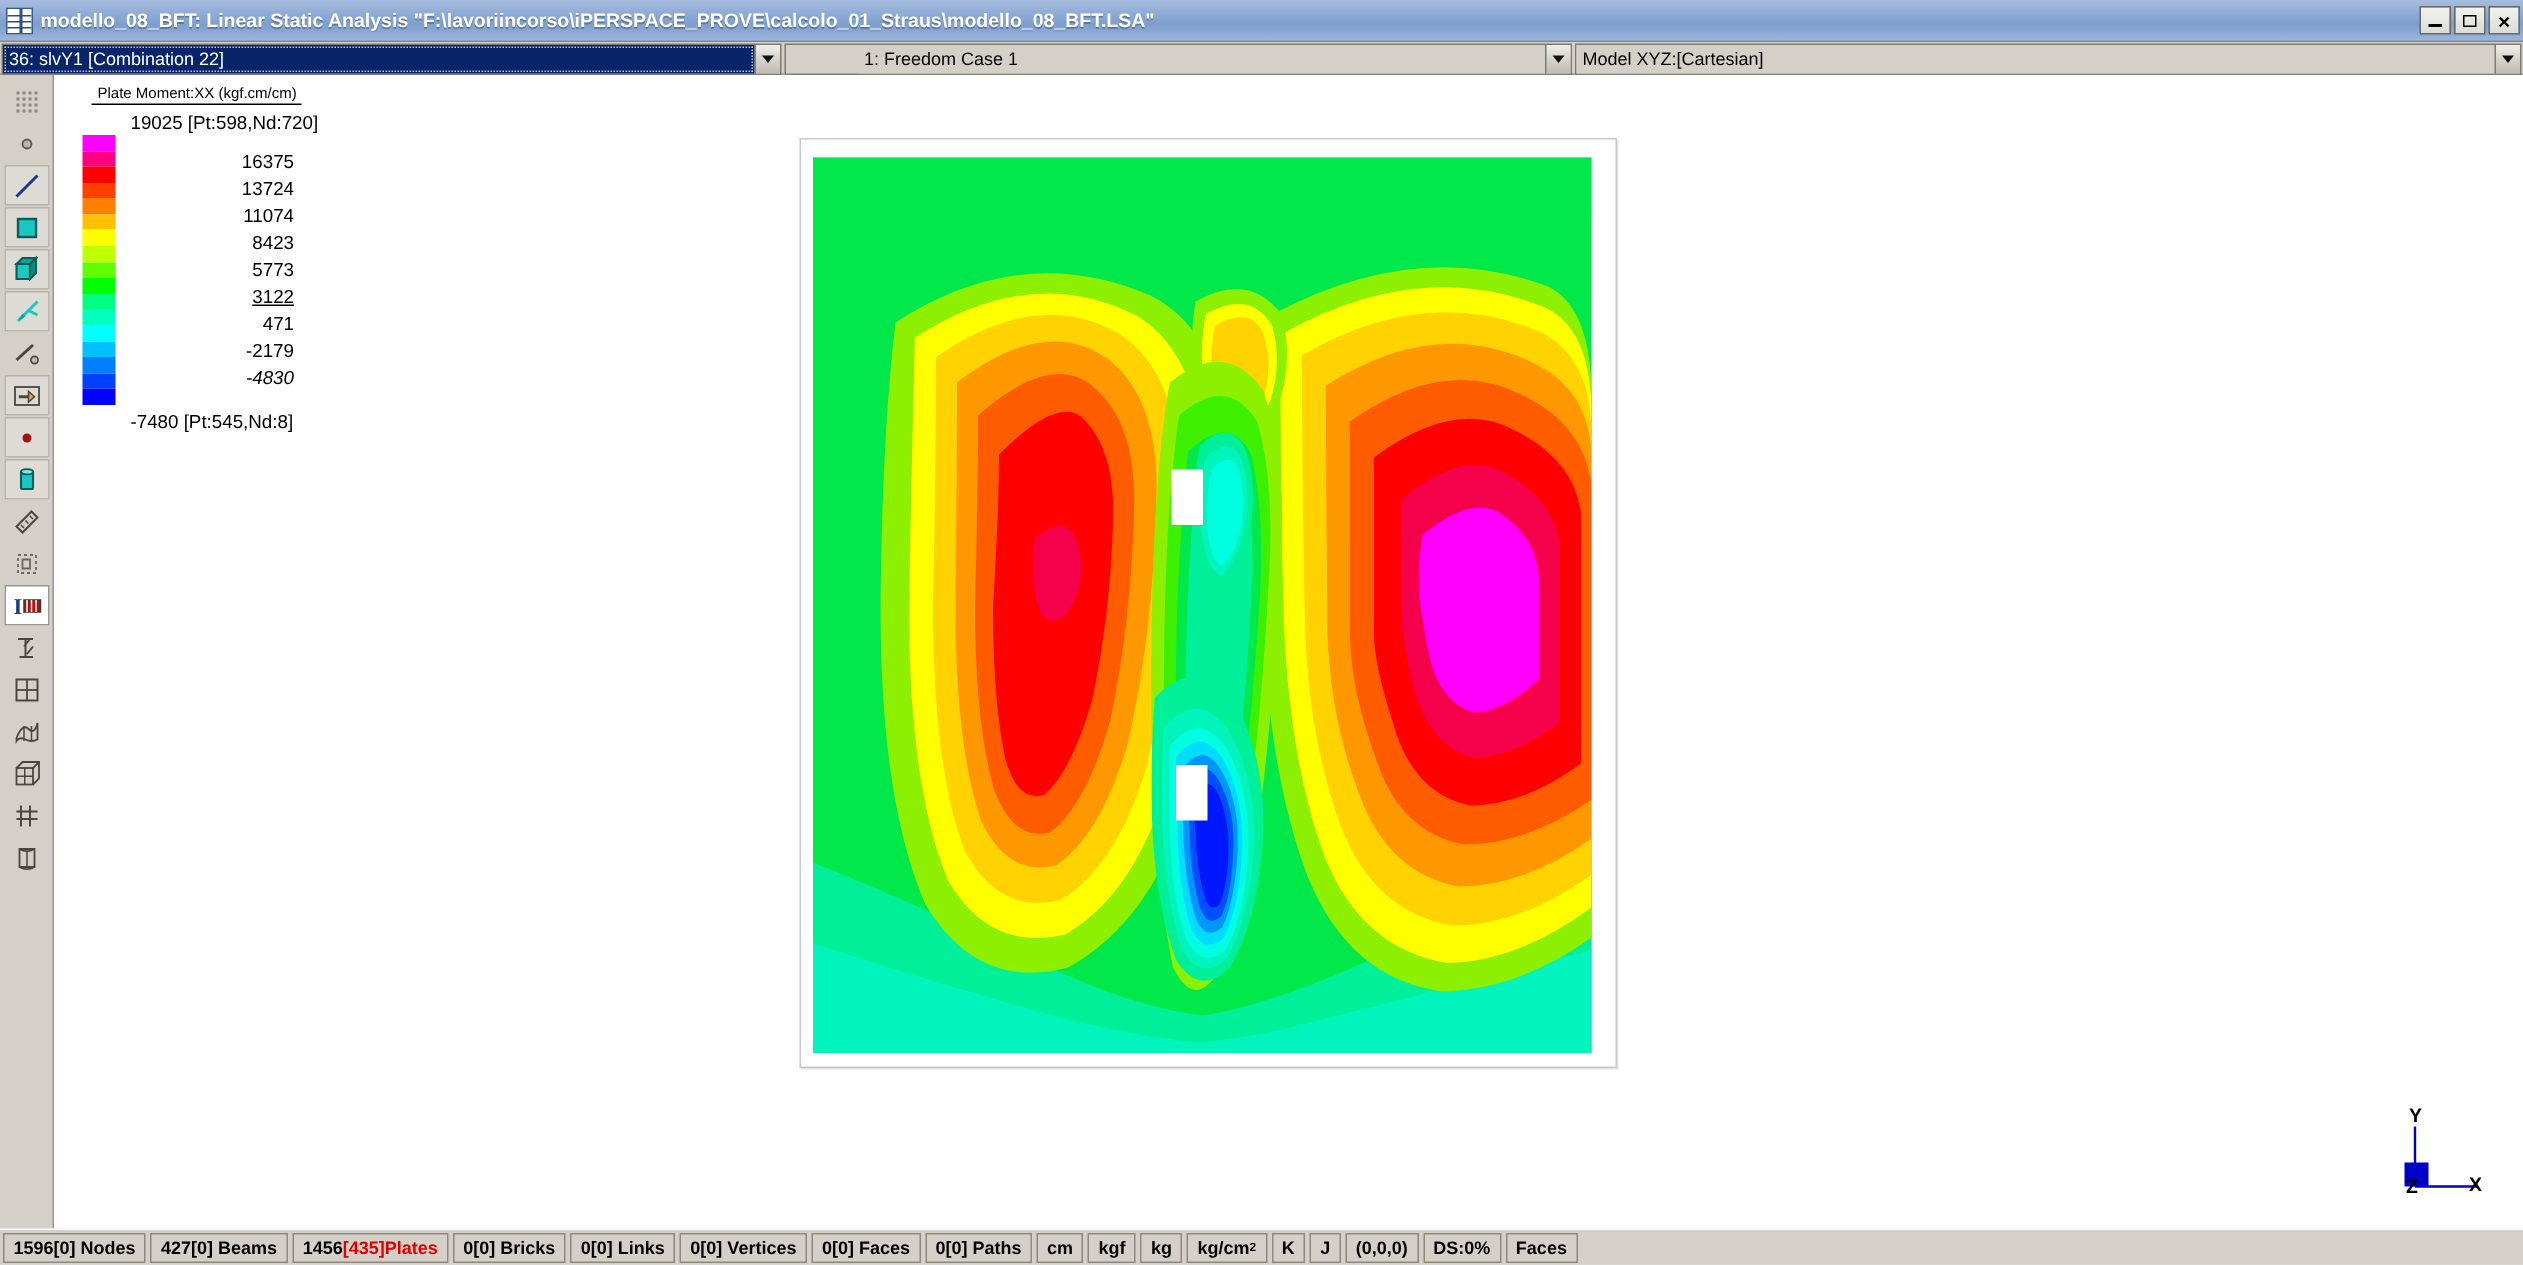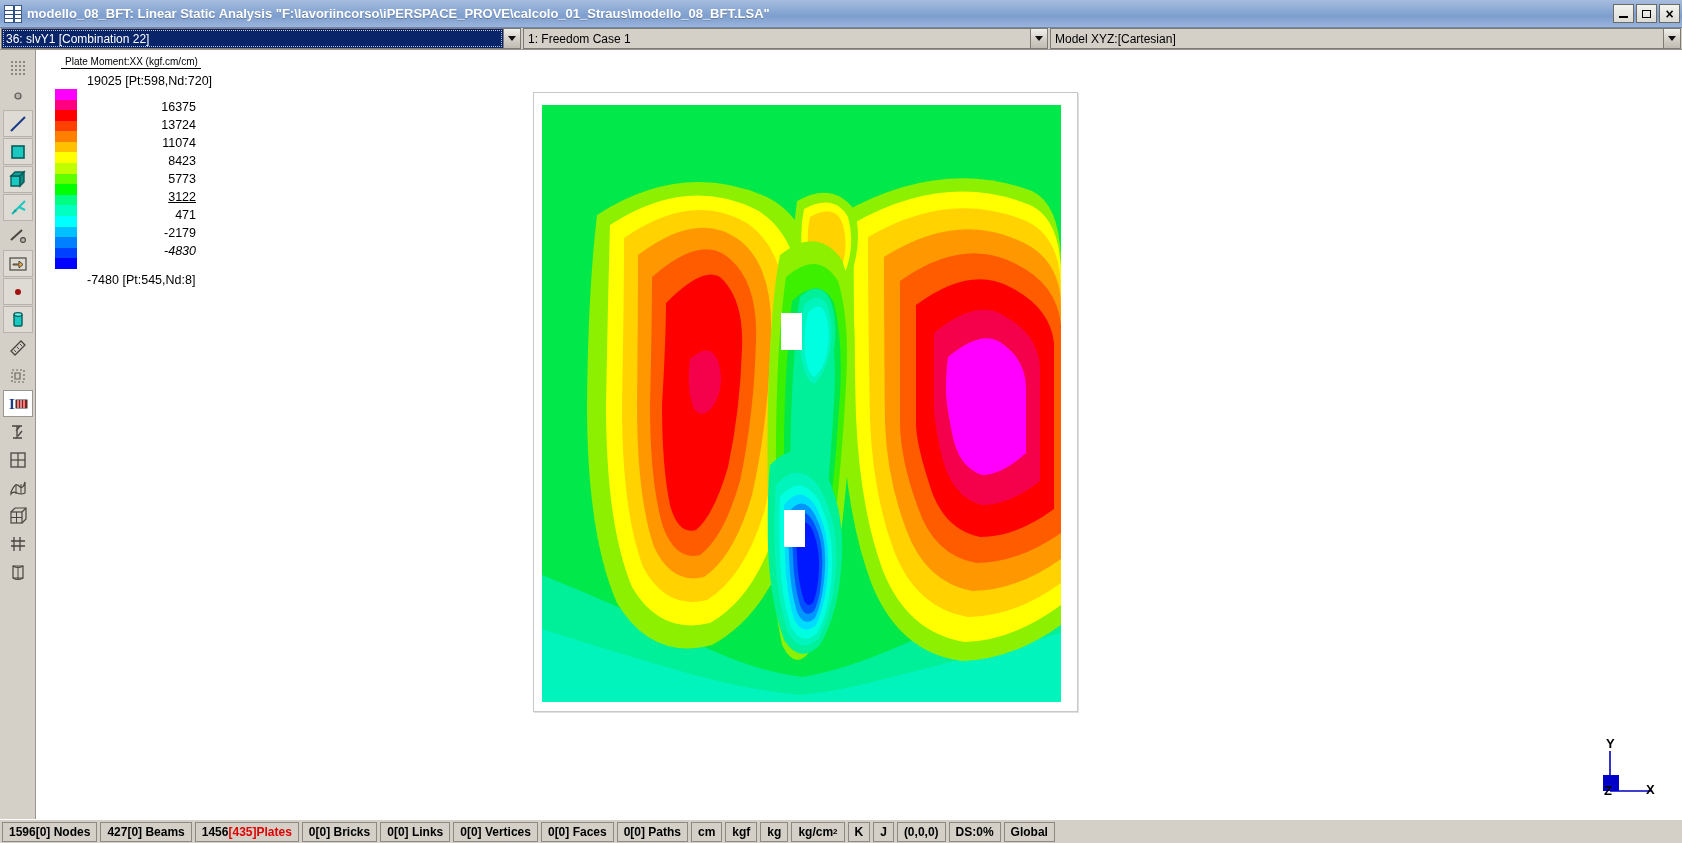--- a/index.html
+++ b/index.html
@@ -79,21 +79,21 @@
   }
   .win-btn .glyph-min { display:block; width:9px; height:2px; background:#000; margin-top:7px; }
   .win-btn .glyph-max { display:block; width:9px; height:8px; border:1.5px solid #000; }
   .win-btn .glyph-close { font-size:14px; font-weight:bold; }
 
   
   .toolbar-row {
     height: 22px;
     flex: 0 0 22px;
     display: flex;
-    align-items: flex-end;
+    align-items: center;
     background: #d4d0c8;
     border-bottom: 1px solid #9a948c;
   }
   .combo {
     display:flex;
     align-items:stretch;
     height: 21px;
     margin: 1px 1px 0 1px;
     border: 1px solid #7d7a74;
     background: #d4d0c8;
@@ -122,21 +122,21 @@
     display:flex; align-items:center; justify-content:center;
   }
   .combo-arrow span {
     display:block;
     width:0;height:0;
     border-left: 4px solid transparent;
     border-right: 4px solid transparent;
     border-top: 5px solid #111;
   }
   #combo-result { flex: 0 0 520px; }
-  #combo-freedom { flex: 0 0 525px; }
+  #combo-freedom { flex: 0 0 525px; padding-left: 48px; }
   #combo-coord { flex: 1 1 auto; }
 
   
   .body-row {
     flex: 1 1 auto;
     display: flex;
     min-height: 0;
   }
 
   
@@ -649,16 +649,16 @@
       <div class="status-cell">kgf</div>
       <div class="status-cell">kg</div>
       <div class="status-cell">
         <span>kg/cm</span>
         <sup>2</sup>
       </div>
       <div class="status-cell">K</div>
       <div class="status-cell">J</div>
       <div class="status-cell">(0,0,0)</div>
       <div class="status-cell">DS:0%</div>
-      <div class="status-cell">Global</div>
+      <div class="status-cell">Faces</div>
     </div>
 
 </div>
 
 </body></html>

